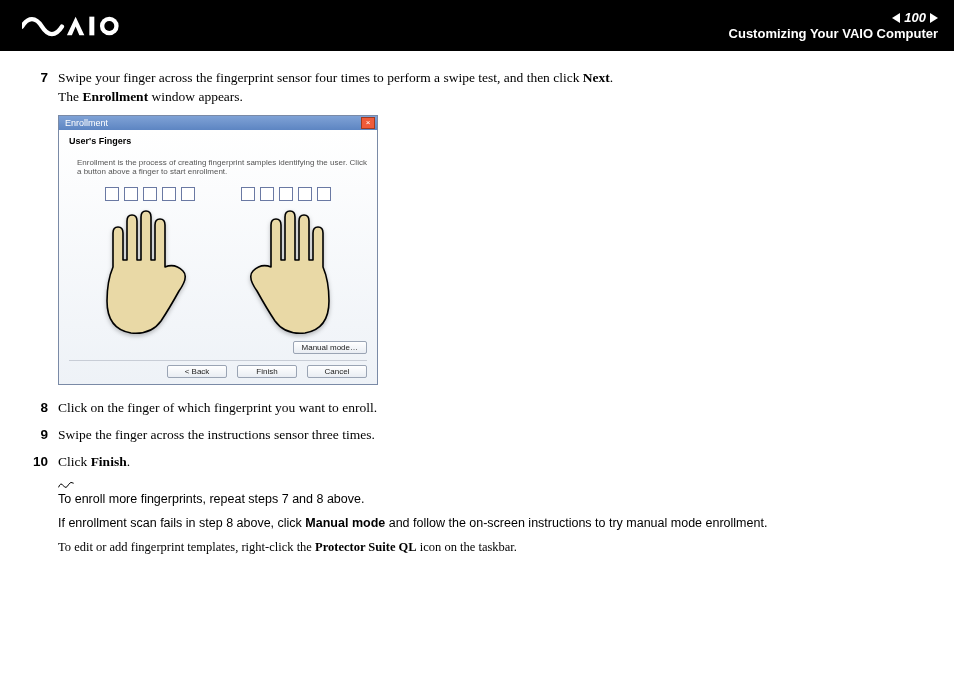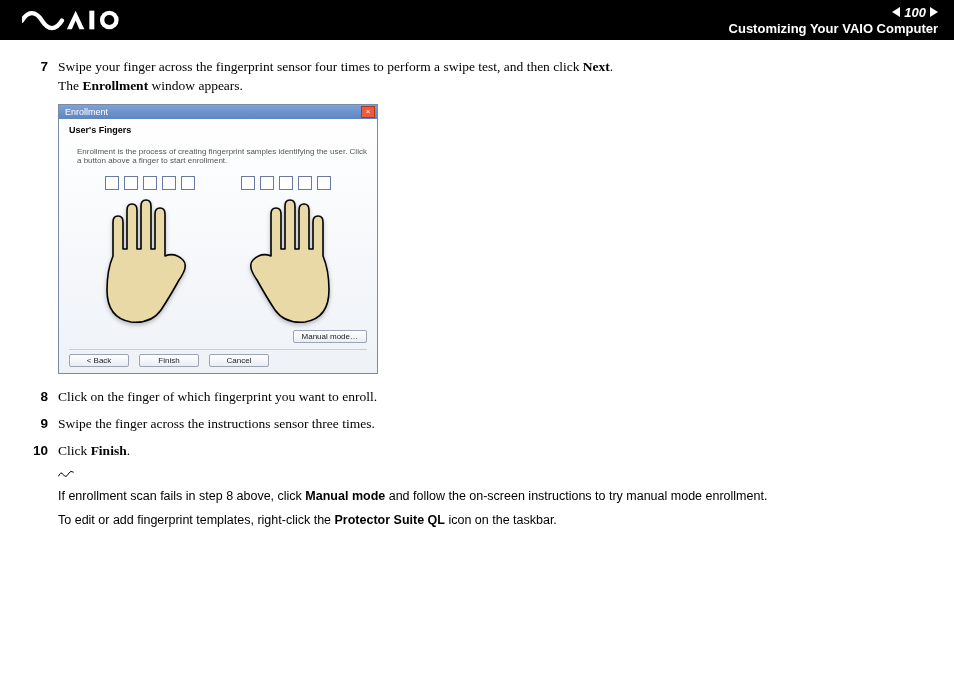--- a/index.html
+++ b/index.html
@@ -5,21 +5,21 @@
   html, body {
     margin: 0;
     padding: 0;
     width: 954px;
     height: 674px;
     background: #ffffff;
     font-family: Arial, Helvetica, sans-serif;
     color: #000;
   }
   .top-bar {
-    height: 40px;
+    height: 51px;
     background: #000;
     color: #fff;
     display: flex;
     align-items: center;
     justify-content: space-between;
     padding: 0 16px 0 22px;
   }
   .vaio-logo {
     display: flex;
     align-items: center;
@@ -137,21 +137,21 @@
   .box {
     width:12px; height:12px;
     border:1px solid #6a79a3;
     background:#fff;
   }
   .hand-svg { filter: drop-shadow(0 2px 2px rgba(0,0,0,.25)); }
   .btn-row {
     display:flex; justify-content:flex-end; gap:6px; margin-top:1px;
   }
   .ew-hr { border:0; border-top:1px solid #c8cdd6; margin:6px 0 4px 0;}
-  .btn-row.bottom { justify-content:flex-start; gap:10px;}
+  .btn-row.bottom { justify-content:flex-end; gap:10px;}
   .ew-btn {
     border:1px solid #9aa4b4;
     background: linear-gradient(#fff,#e9edf3);
     border-radius:2px;
     padding:1px 8px;
     font-size:8px;
     color:#222;
     min-width:42px;
     text-align:center;
   }
@@ -283,21 +283,22 @@
       <span class="body">
         <span>Click </span><span class="bold">Finish</span><span>.</span>
       </span>
     </li>
   </ol>
 
   <div class="note-block" style="margin-top:6px;">
     <svg class="note-icon" viewBox="0 0 24 14">
       <path d="M1 10 Q4 2 8 8 Q12 14 16 6 Q19 1 23 4" stroke="#000" stroke-width="1.5" fill="none" stroke-linecap="round"></path>
     </svg>
+    <span>To enroll more fingerprints, repeat steps 7 and 8 above.</span>
   </div>
   <div class="note-block" style="margin-top:10px;">
     <span>If enrollment scan fails in step 8 above, click </span><span class="bold">Manual mode</span><span> and follow the on-screen instructions to try manual mode enrollment.</span>
   </div>
-  <div class="note-block" style="">
+  <div class="note-block" style="font-family:Liberation Serif, serif;">
     <span>To edit or add fingerprint templates, right-click the </span><span class="bold">Protector Suite QL</span><span> icon on the taskbar.</span>
   </div>
 
 </div>
 
 </body></html>

